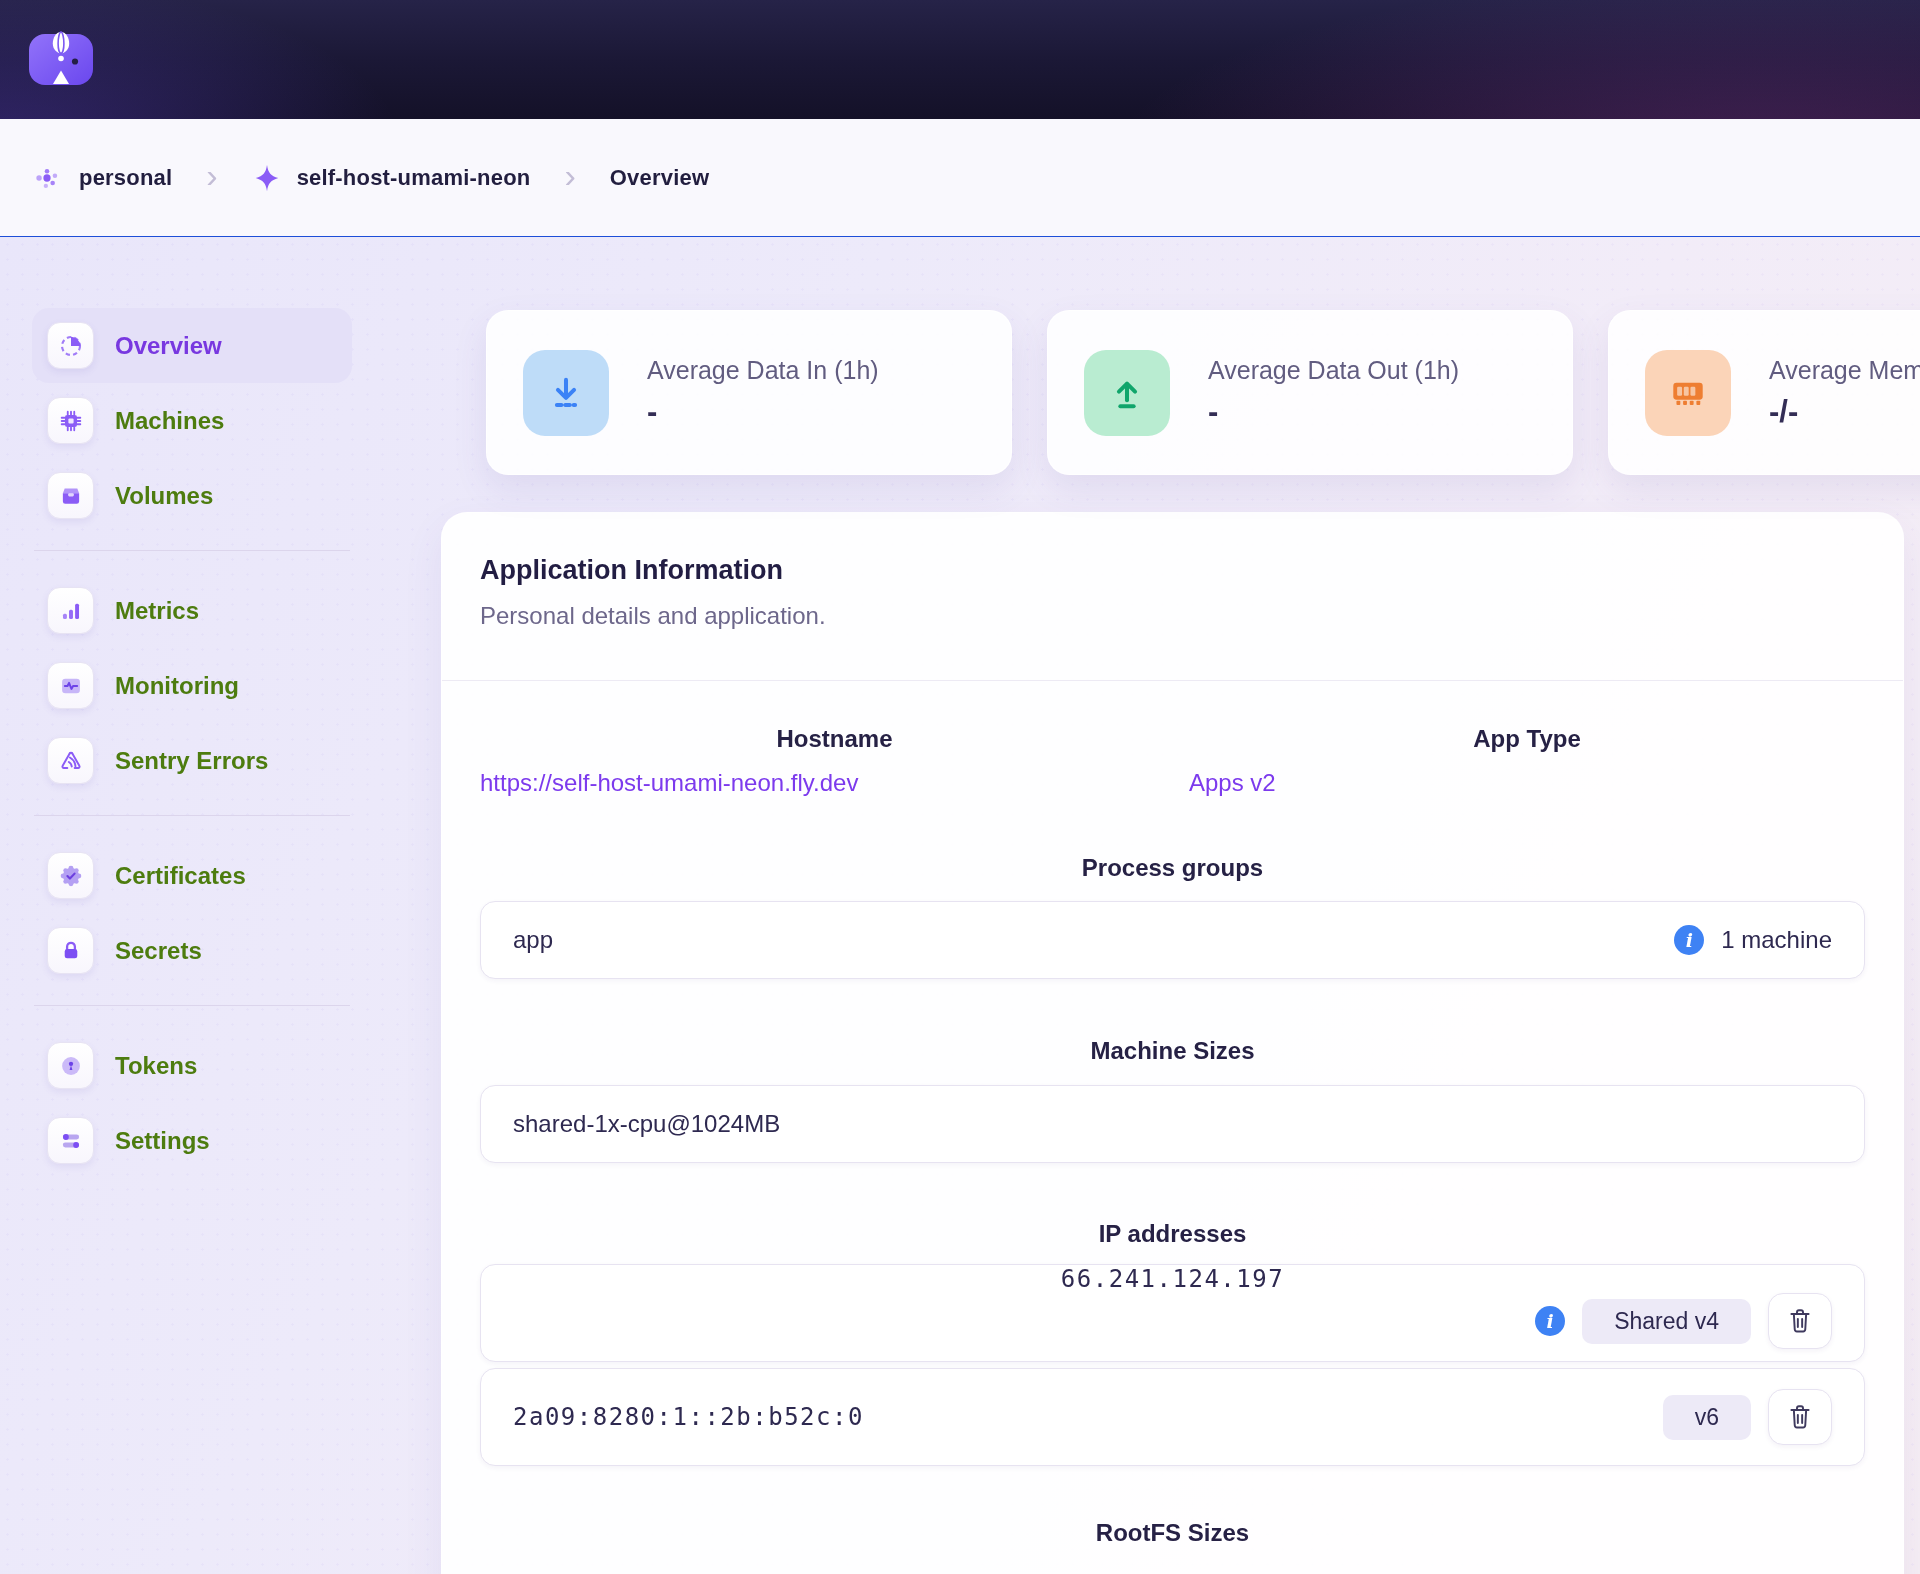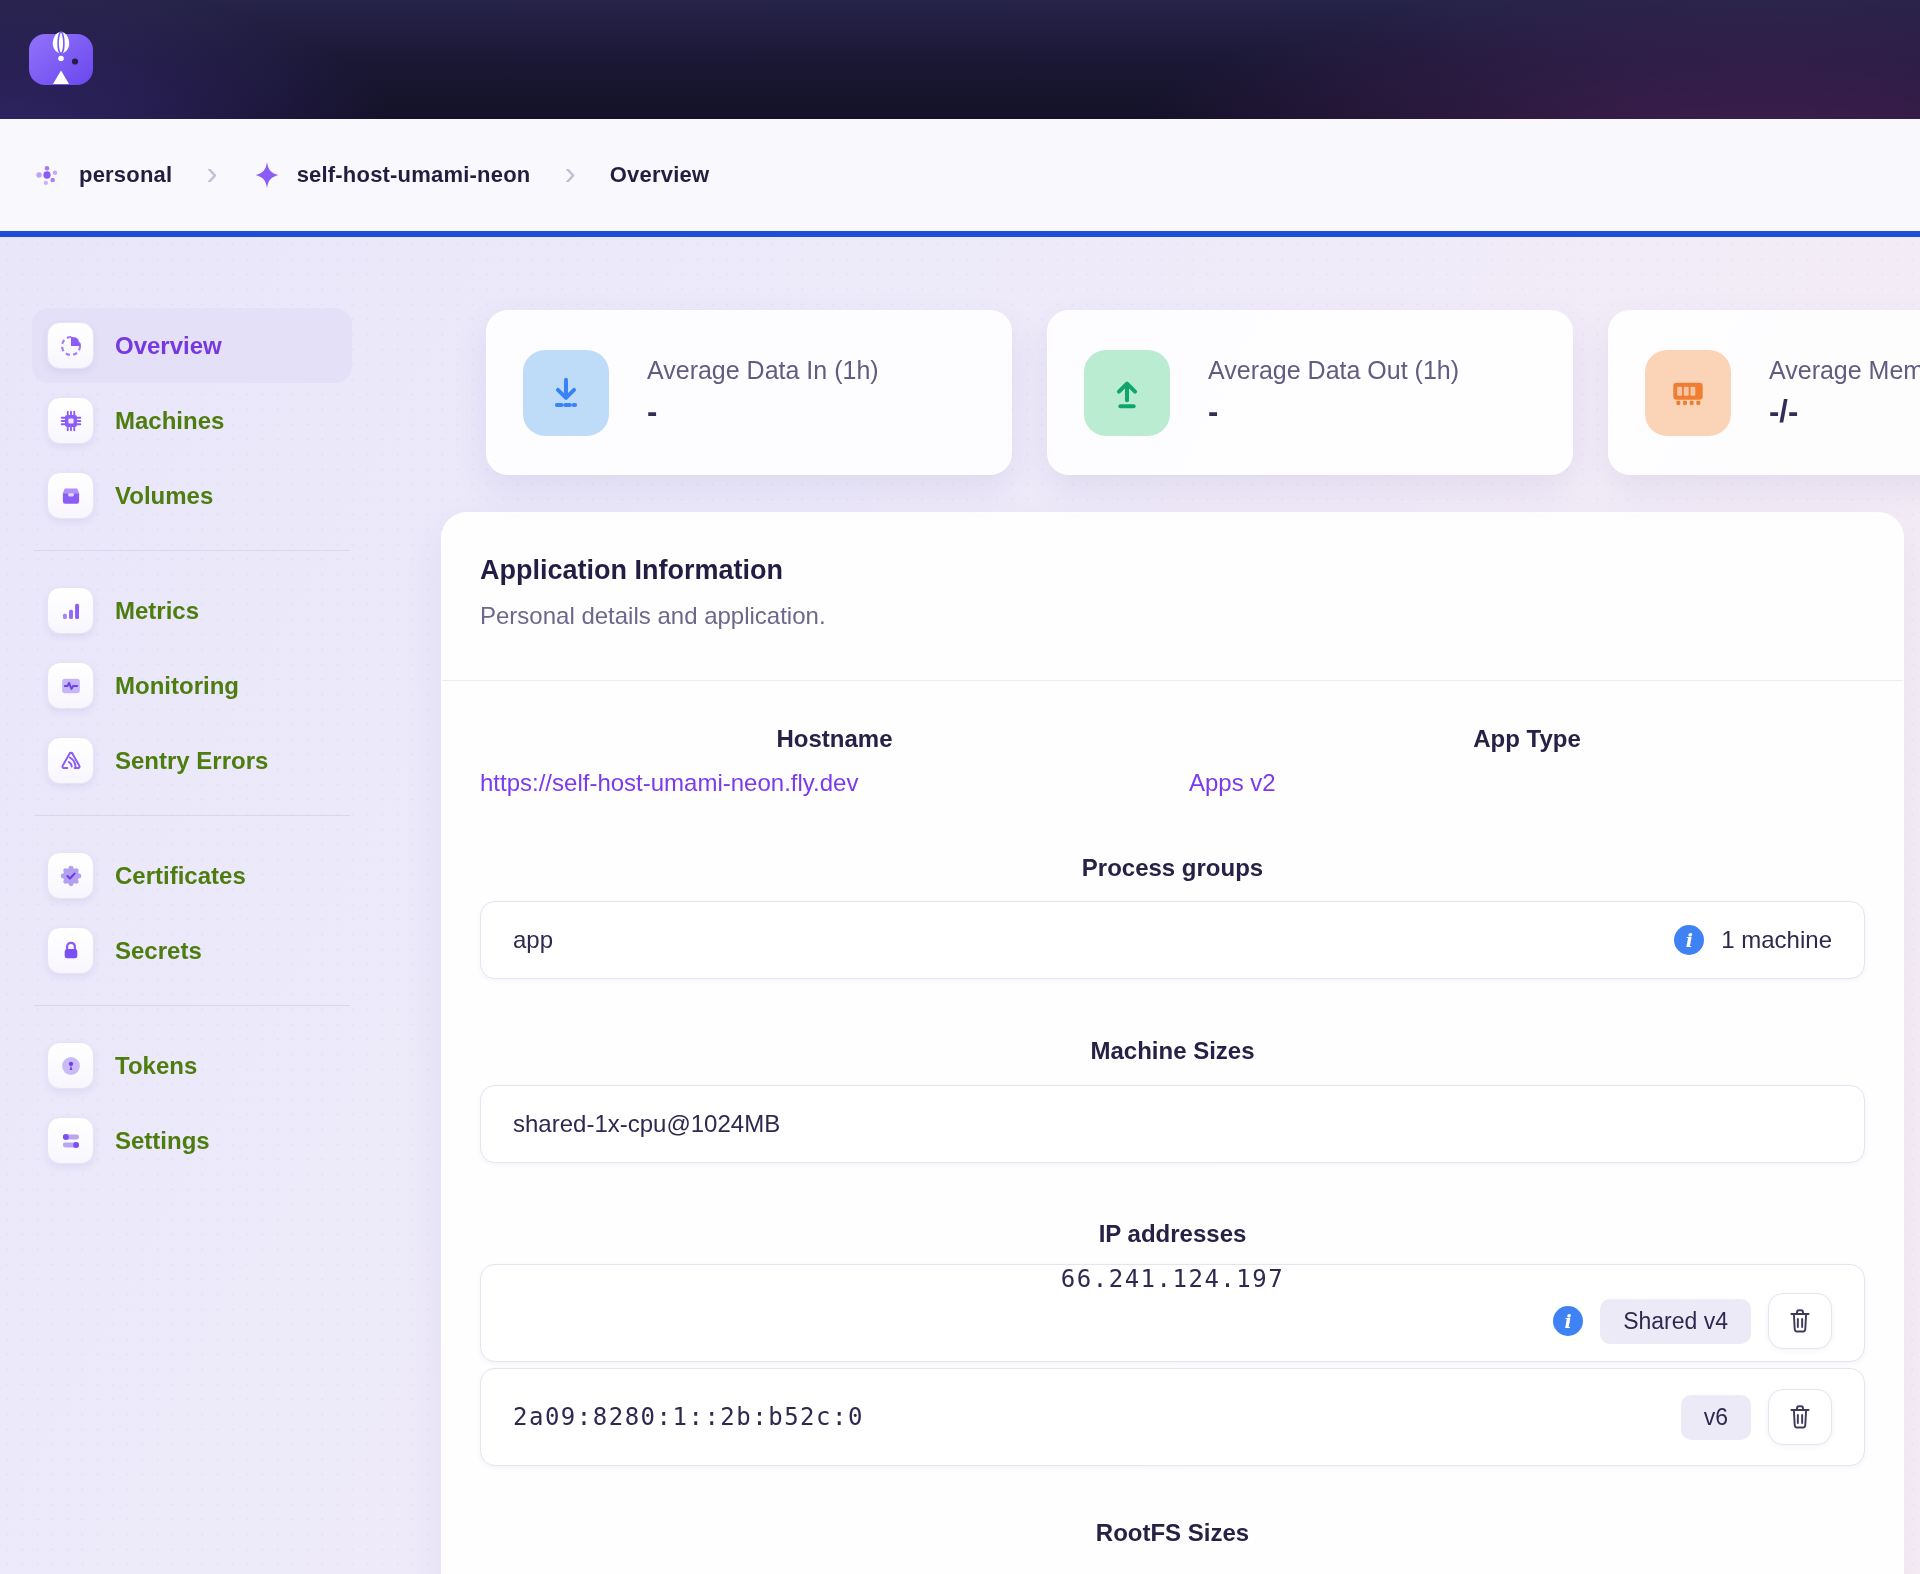--- a/index.html
+++ b/index.html
@@ -9,21 +9,21 @@
   
   .top-header{position:absolute;top:0;left:0;right:0;height:119px;
     background:
       radial-gradient(1100px 320px at 92% 140%, rgba(150,60,160,.38), transparent 60%),
       radial-gradient(620px 260px at 0% 125%, rgba(112,80,245,.33), transparent 65%),
       linear-gradient(180deg,#262348 0%,#1b1836 50%,#141128 100%);}
   .logo{position:absolute;left:28px;top:27px;width:66px;height:62px;cursor:pointer;}
 
   
   .breadcrumb-bar{position:absolute;top:119px;left:0;right:0;height:118px;background:#f9f8fd;
-    border-bottom:6px solid #1d4ed8;display:flex;align-items:center;padding:0 30px;box-sizing:border-box;}
+    border-bottom:1px solid #1d4ed8;display:flex;align-items:center;padding:0 30px;box-sizing:border-box;}
   .crumb{display:flex;align-items:center;gap:15px;cursor:pointer;}
   .crumb-label{font-size:22px;font-weight:600;color:#221e3f;letter-spacing:.2px;}
   .crumb-sep{margin:0 34px;font-size:34px;color:#c3bdd6;line-height:1;padding-bottom:6px;user-select:none;}
 
   
   .content-bg{position:absolute;top:237px;left:0;right:0;bottom:0;
     background:
       radial-gradient(rgba(124,100,230,.05) 1.3px, transparent 1.4px) 0 0/15px 15px,
       linear-gradient(118deg,#e9e6fa 0%,#edeafa 34%,#f2ecf8 64%,#f6eef4 100%);}
 
@@ -75,21 +75,21 @@
   .field-box{height:78px;background:#fff;border:1px solid #e7e3f1;border-radius:15px;
     box-shadow:0 2px 5px rgba(60,40,120,.05);display:flex;align-items:center;
     padding:0 32px;box-sizing:border-box;}
   .field-box.tall{height:98px;}
   .box-text{font-size:24px;color:#2e2950;}
   .mono{font-family:"DejaVu Sans Mono",monospace;font-size:24px;letter-spacing:1.5px;color:#2e2950;}
   .box-right{margin-left:auto;display:flex;align-items:center;gap:17px;}
   .info-icon{width:30px;height:30px;border-radius:50%;background:#3e82f4;color:#fff;
     font-size:19px;font-weight:700;font-family:"DejaVu Serif",serif;font-style:italic;
     display:flex;align-items:center;justify-content:center;cursor:pointer;flex:0 0 auto;}
-  .badge{background:#edeaf7;border-radius:10px;padding:9px 23px;font-size:23px;font-weight:500;color:#2e2950;white-space:nowrap;}
+  .badge{background:#edeaf7;border-radius:10px;padding:9px 32px;font-size:23px;font-weight:500;color:#2e2950;white-space:nowrap;}
   .trash-btn{width:62px;height:54px;border-radius:15px;background:#fff;border:1px solid #e7e3f1;
     box-shadow:0 2px 5px rgba(60,40,120,.06);display:flex;align-items:center;justify-content:center;cursor:pointer;}
   .machine-count{font-size:24px;font-weight:500;color:#2e2950;white-space:nowrap;}
   svg{display:block;}
 </style>
 </head>
 <body>
 
 <div class="page">
 

